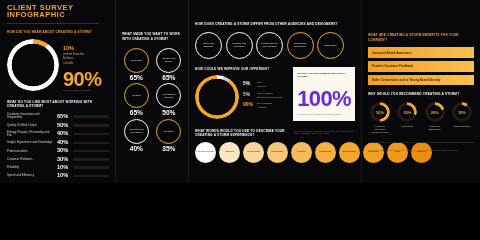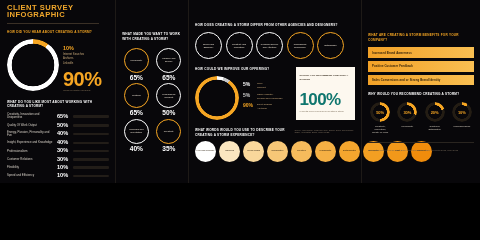--- a/index.html
+++ b/index.html
@@ -91,21 +91,21 @@
   .mid-legend-row { display:flex; align-items:flex-start; gap:3px; margin-bottom:3px; }
   .ml-pct { font-size:5px; font-weight:bold; width:11px; line-height:1; }
   .ml-txt { font-size:2.5px; line-height:1.5; color:#c9a97a; }
 
   .yes-card {
     width:62px; background:#fdf8ef; color:#1a1410;
     padding:5px 4px; display:flex; flex-direction:column; justify-content:center;
   }
   .yes-q { font-size:2.5px; font-weight:bold; line-height:1.55; color:#3a2f22; }
   .yes-big {
-    font-size:17px; font-weight:bold; color:#0f766e; line-height:.92;
+    font-size:22px; font-weight:bold; color:#6d28d9; line-height:.92;
     letter-spacing:-.6px; margin-top:10px;
   }
   .yes-yes { font-size:17px; font-weight:bold; color:#f0a72c; line-height:.92; letter-spacing:-.3px; }
   .yes-note { font-size:2.2px; color:#7d6f5c; margin-top:3px; line-height:1.5; }
 
   .bot-strip { margin-top:8px; }
   .strip-head { display:flex; align-items:baseline; gap:3px; }
   .strip-src { font-size:2.3px; color:#7a6d5c; }
   .strip-circles { display:flex; gap:3px; margin-top:4px; }
   .circ-fill {

